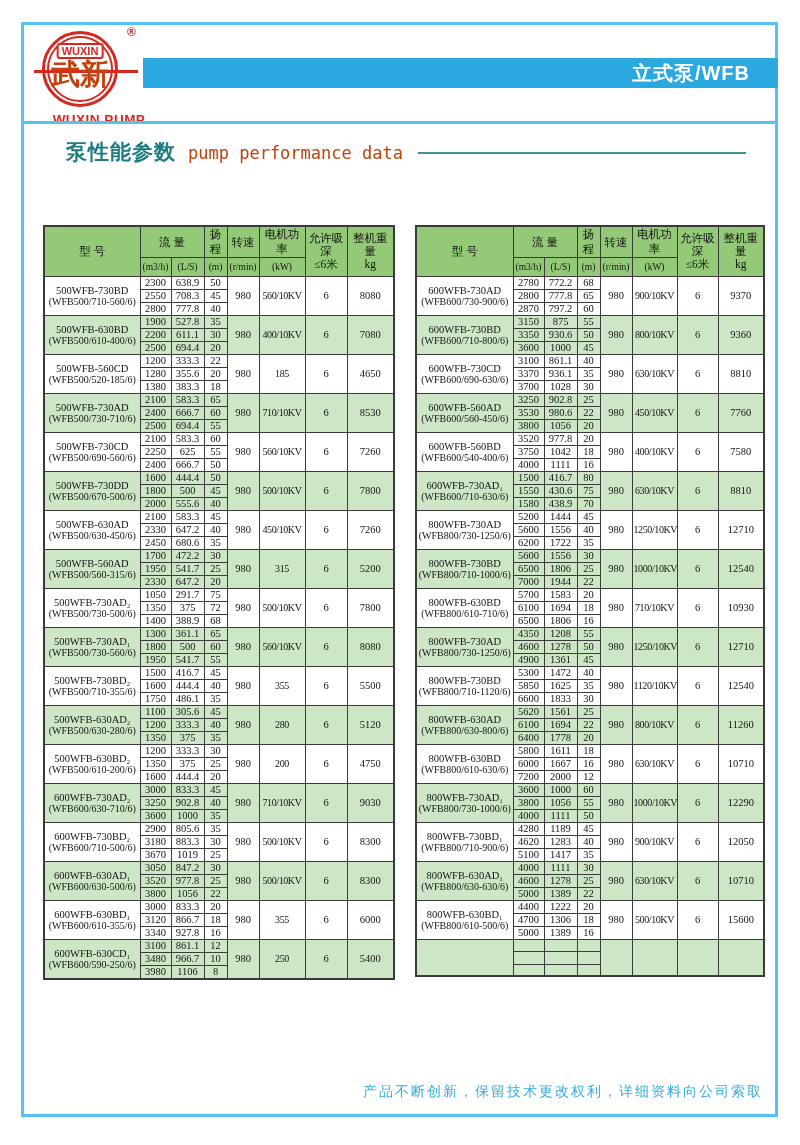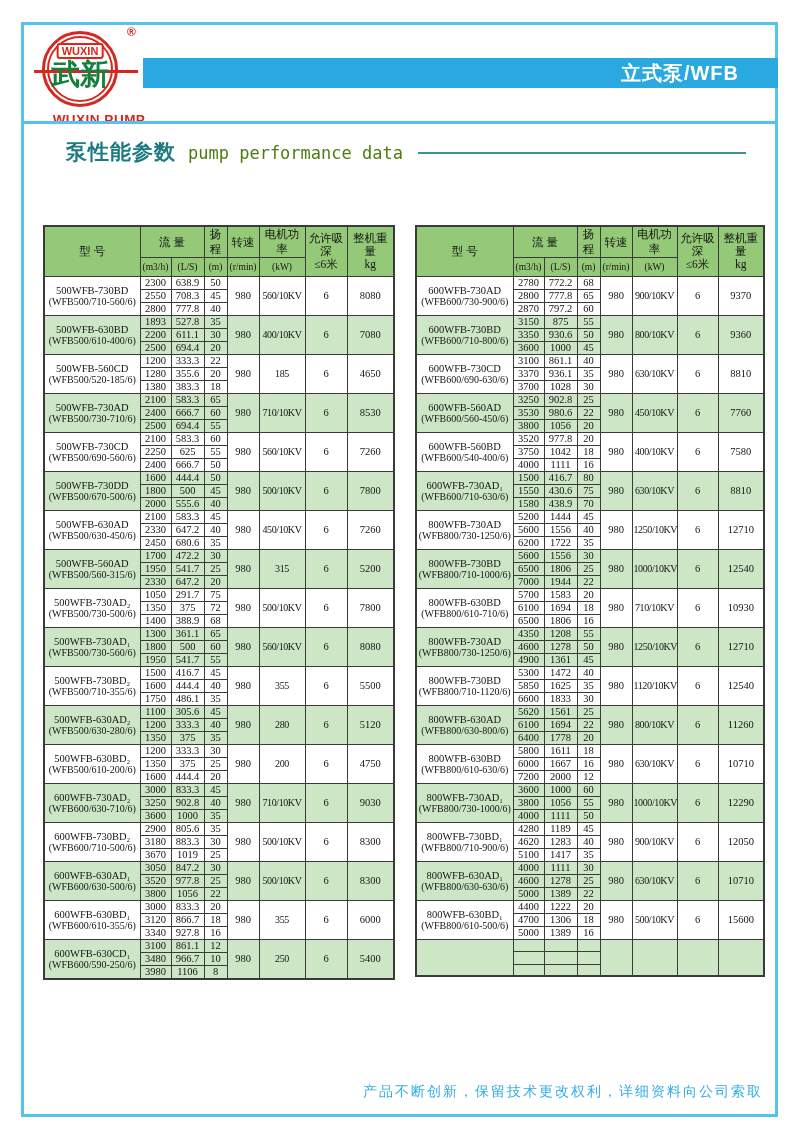--- a/index.html
+++ b/index.html
@@ -22,39 +22,39 @@
   .logo-ring { position:absolute; inset:2px; border:2px solid #D6281E; border-radius:50%; }
   .logo-bar { position:absolute; left:-11px; top:36px; width:104px; height:3px; background:#D6281E; }
   .logo-box {
     position:absolute; left:50%; transform:translateX(-50%); top:9px;
     border:2px solid #D6281E; border-radius:3px; background:#fff;
     color:#D6281E; font-weight:bold; font-size:11px; line-height:12px; padding:0 3px;
     white-space:nowrap; z-index:2;text-align:right;
   }
   .logo-cn {
     position:absolute; left:50%; transform:translateX(-50%); top:23px;
-    font-size:29px; font-weight:bold; color:#15803d; white-space:nowrap; line-height:34px;
+    font-size:29px; font-weight:bold; color:#c2410c; white-space:nowrap; line-height:34px;
     z-index:1; font-family:"Liberation Serif", serif;
   }
   .logo-reg { position:absolute; left:99px; top:-2px; color:#D6281E; font-size:12px; font-weight:bold; }
   .logo-sub {
     position:absolute; left:0; top:85px; width:142px; text-align:center;
     color:#D6281E; font-weight:bold; font-size:13.5px; letter-spacing:0.5px; white-space:nowrap;
   }
   
   .banner {
     position:absolute; left:119px; right:-3px; top:33px; height:30px;
     background:#29A9E0; color:#fff; font-weight:bold; font-size:20px;
-    line-height:30px; text-align:right; padding-right:39px; letter-spacing:1px;
+    line-height:30px; text-align:right; padding-right:28px; letter-spacing:1px;
   }
   .header-rule { position:absolute; left:-3px; right:-3px; top:96px; height:3px; background:#55C3EF; }
   
   .title-row { position:absolute; left:34px; top:113px; width:712px; height:30px; }
   .title-cn { font-size:21px; font-weight:bold; color:#1B7B80; letter-spacing:1px;margin-left:8px; }
-  .title-en { font-size:17px; color:#4d7c0f; font-family:"DejaVu Sans Mono", monospace; margin-left:12px; }
+  .title-en { font-size:17px; color:#c2410c; font-family:"DejaVu Sans Mono", monospace; margin-left:12px; }
   .title-line { position:absolute; right:24px; top:14px; width:328px; height:2px; background:#3E9296; }
   
   .ptable {
     position:absolute; border-collapse:collapse; table-layout:fixed;
     font-family:"Liberation Serif","DejaVu Serif", serif;
     border:2px solid #3a3a3a;
   }
   #left-table  { left:19px;  top:200px; width:350px; }
   #right-table { left:391px; top:200px; width:348px; }
   .ptable th, .ptable td {
@@ -161,21 +161,21 @@
         <tr>
           <td>2800</td>
           <td>777.8</td>
           <td>40</td>
         </tr>
         <tr class="shaded">
           <td rowspan="3" class="model">
             <div class="mname">500WFB-630BD</div>
             <div class="mspec">(WFB500/610-400/6)</div>
           </td>
-          <td>1893</td>
+          <td>1900</td>
           <td>527.8</td>
           <td>35</td>
           <td rowspan="3">980</td>
           <td rowspan="3" class="power">400/10KV</td>
           <td rowspan="3">6</td>
           <td rowspan="3">7080</td>
         </tr>
         <tr class="shaded">
           <td>2200</td>
           <td>611.1</td>

